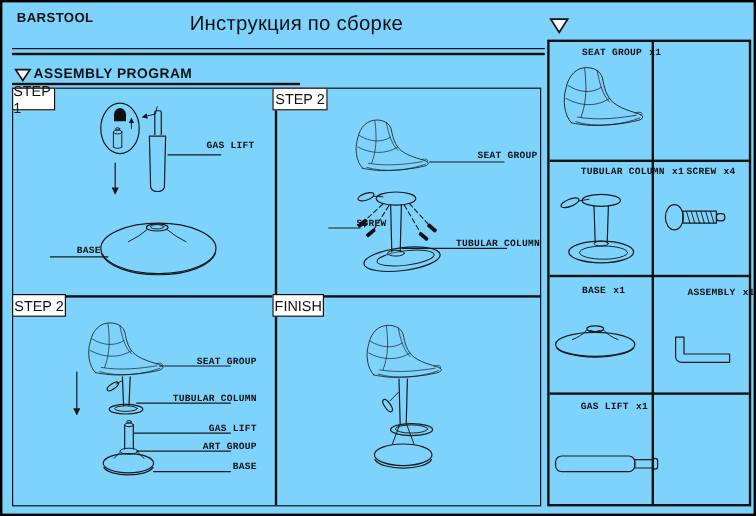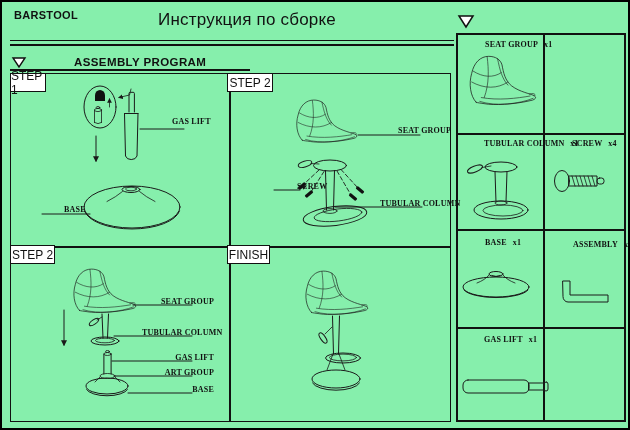--- a/index.html
+++ b/index.html
@@ -1,33 +1,33 @@
 <!DOCTYPE html>
 <html><head>
 <meta charset="utf-8">
 <style>
   html,body{margin:0;padding:0;background:#e8e8e8;}
-  .page{position:relative;width:630px;height:430px;background:#86efac;border:2px solid #000;box-sizing:border-box;overflow:hidden;
+  .page{position:relative;width:630px;height:430px;background:#7dd3fc;border:2px solid #000;box-sizing:border-box;overflow:hidden;
         font-family:"Liberation Sans",sans-serif;color:#111;}
   .abs{position:absolute;}
   .brand{left:12px;top:7px;font-size:11px;font-weight:bold;letter-spacing:.3px;}
   .title{left:0;top:8px;width:490px;text-align:center;font-size:17px;letter-spacing:.2px;}
   .dblline{left:8px;top:38px;width:444px;height:3px;border-top:1px solid #111;border-bottom:2px solid #111;}
   .secHead{font-size:11.5px;font-weight:bold;letter-spacing:.4px;}
-  .asmHead{left:26px;top:54px;margin-left:46px;}
+  .asmHead{left:26px;top:54px;}
   .asmUnderline{left:8px;top:67px;width:240px;height:2px;background:#111;}
   .partsHead{left:477px;top:12px;font-size:13px;}
   .asmBox{left:8px;top:71px;width:441px;height:349px;border:1.5px solid #111;box-sizing:border-box;}
   .vdiv{left:218px;top:0;width:1.5px;height:100%;background:#111;}
   .hdiv{left:0;top:172px;width:100%;height:1.5px;background:#111;}
   .stepLabel{border:1.5px solid #111;background:#fff;font-size:12px;display:flex;align-items:center;justify-content:center;box-sizing:border-box;}
   .partsBox{left:454px;top:31px;width:170px;height:389px;border:2px solid #111;box-sizing:border-box;}
   .pvdiv{left:85px;top:0;width:1.5px;height:100%;background:#111;}
   .phdiv{left:0;width:100%;height:1.5px;background:#111;}
-  .plabel{font-family:Liberation Serif, serif;font-weight:bold;font-size:8px;letter-spacing:.2px;white-space:nowrap;color:#111;padding-left:22px;}
+  .plabel{font-family:Liberation Mono, monospace;font-weight:bold;font-size:8px;letter-spacing:.2px;white-space:nowrap;color:#111;padding-left:22px;}
   .qty{margin-left:6px;}
   svg{overflow:visible;}
   .ln{fill:none;stroke:#1a1a1a;stroke-width:1;stroke-linecap:round;stroke-linejoin:round;}
   .thin{stroke-width:.8;}
   .fill{fill:#111;stroke:none;}
   .dash{stroke-dasharray:4,2.5;stroke-width:.9;}
   .ra{text-align:right;}
 </style>
 </head>
 <body>

